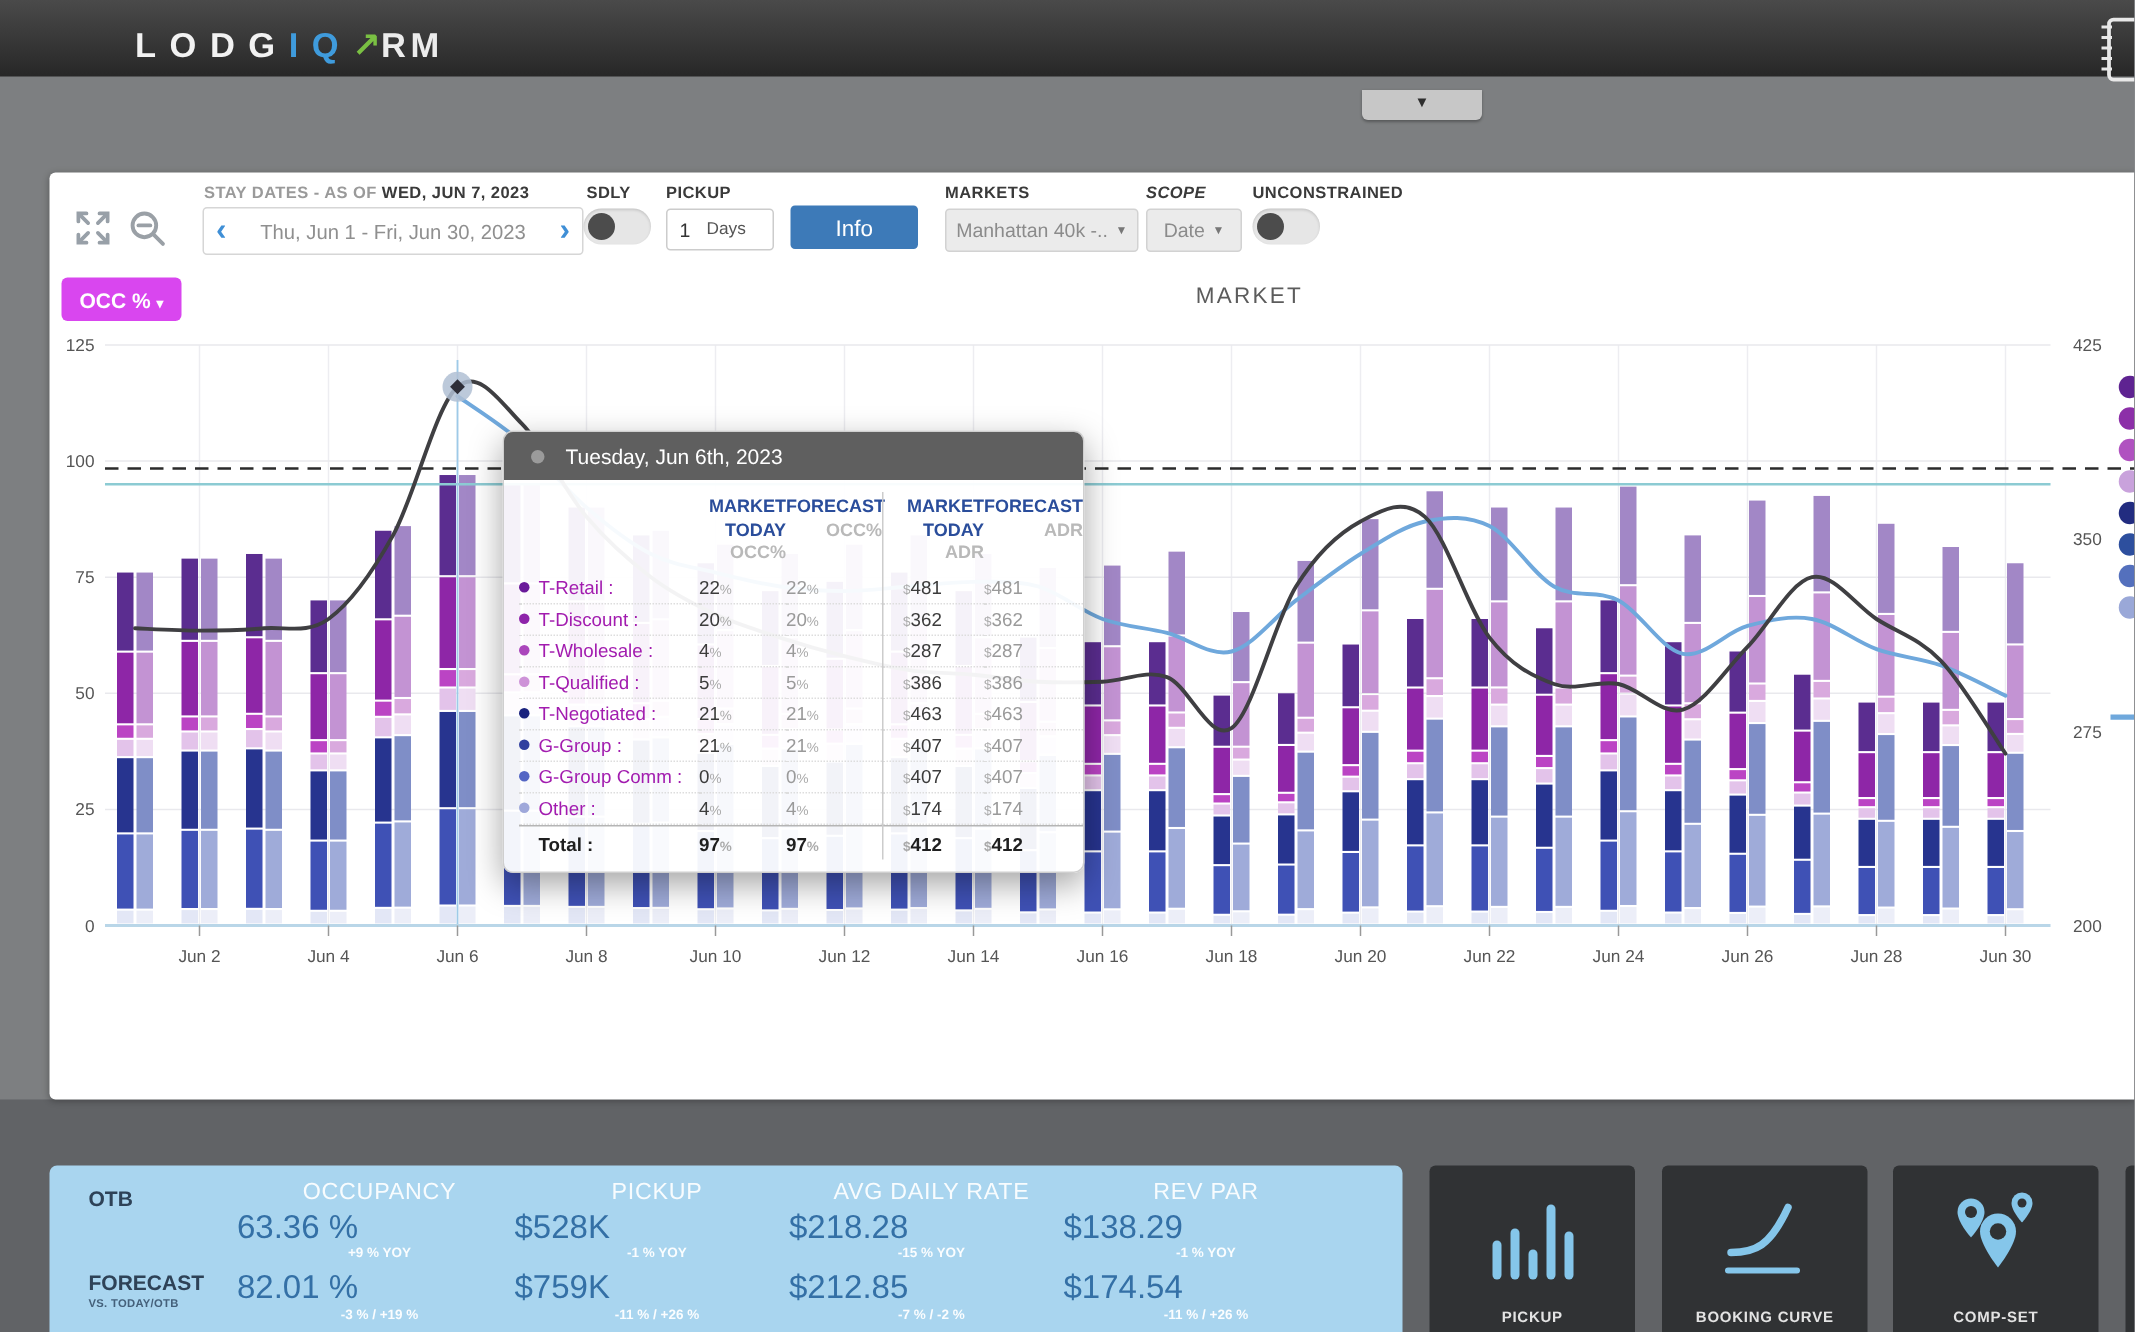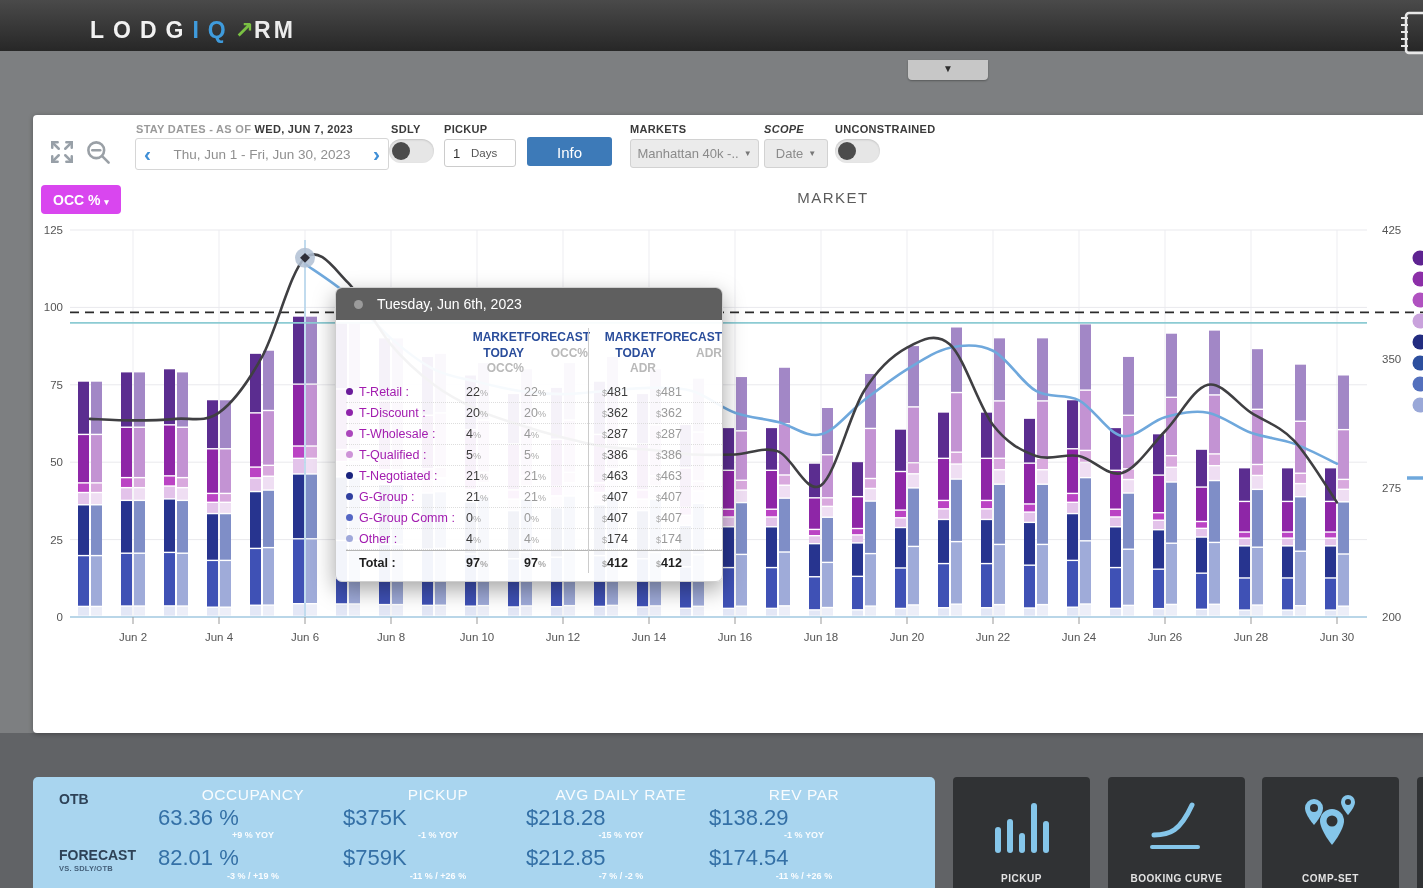--- a/index.html
+++ b/index.html
@@ -690,23 +690,23 @@
     </div>
   </div>
 
   <div class="kpi">
     <div class="kpi-col-h" style="left:125px;">OCCUPANCY</div>
     <div class="kpi-col-h" style="left:310px;">PICKUP</div>
     <div class="kpi-col-h" style="left:493px;">AVG DAILY RATE</div>
     <div class="kpi-col-h" style="left:676px;">REV PAR</div>
     <div class="kpi-row-label" style="top:14px;">OTB</div>
     <div class="kpi-row-label" style="top:70px;">FORECAST</div>
-    <div class="kpi-row-sub" style="top:87px;">VS. SDLY/OTB</div>
+    <div class="kpi-row-sub" style="top:87px;">VS. TODAY/OTB</div>
     <div class="kpi-val" style="left:125px;top:28px;">63.36 %</div>
-    <div class="kpi-val" style="left:310px;top:28px;">$375K</div>
+    <div class="kpi-val" style="left:310px;top:28px;">$528K</div>
     <div class="kpi-val" style="left:493px;top:28px;">$218.28</div>
     <div class="kpi-val" style="left:676px;top:28px;">$138.29</div>
     <div class="kpi-sub" style="left:125px;top:53px;">+9 % YOY</div>
     <div class="kpi-sub" style="left:310px;top:53px;">-1 % YOY</div>
     <div class="kpi-sub" style="left:493px;top:53px;">-15 % YOY</div>
     <div class="kpi-sub" style="left:676px;top:53px;">-1 % YOY</div>
     <div class="kpi-val" style="left:125px;top:68px;">82.01 %</div>
     <div class="kpi-val" style="left:310px;top:68px;">$759K</div>
     <div class="kpi-val" style="left:493px;top:68px;">$212.85</div>
     <div class="kpi-val" style="left:676px;top:68px;">$174.54</div>

